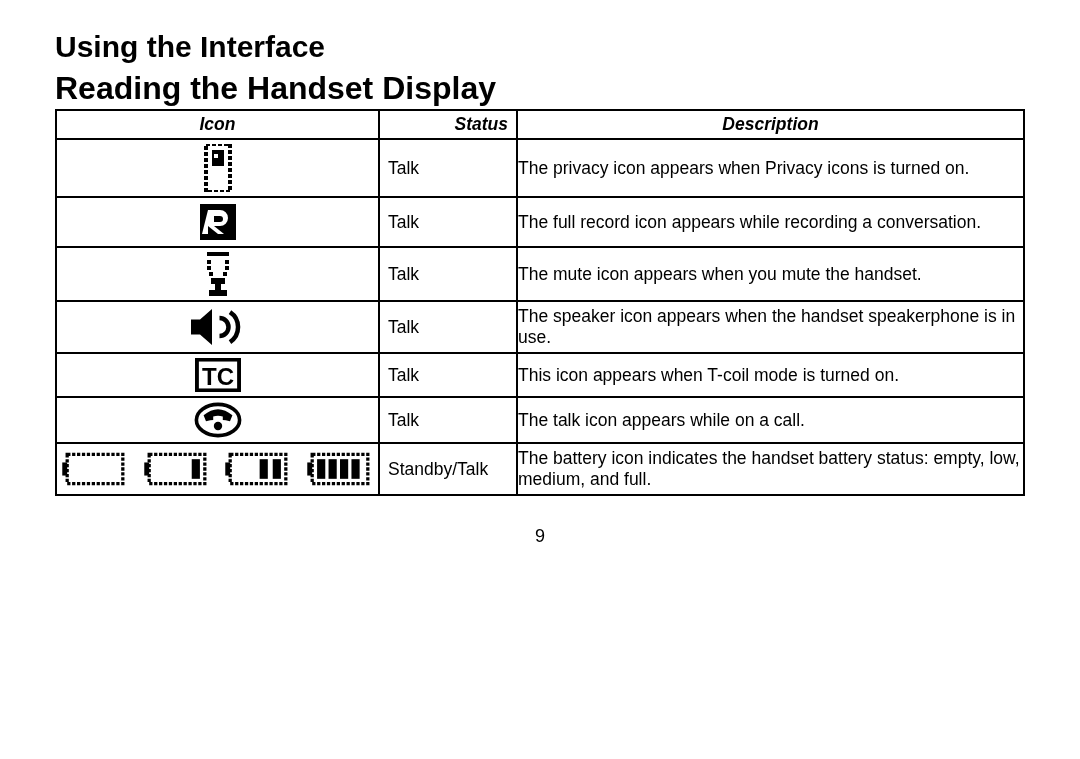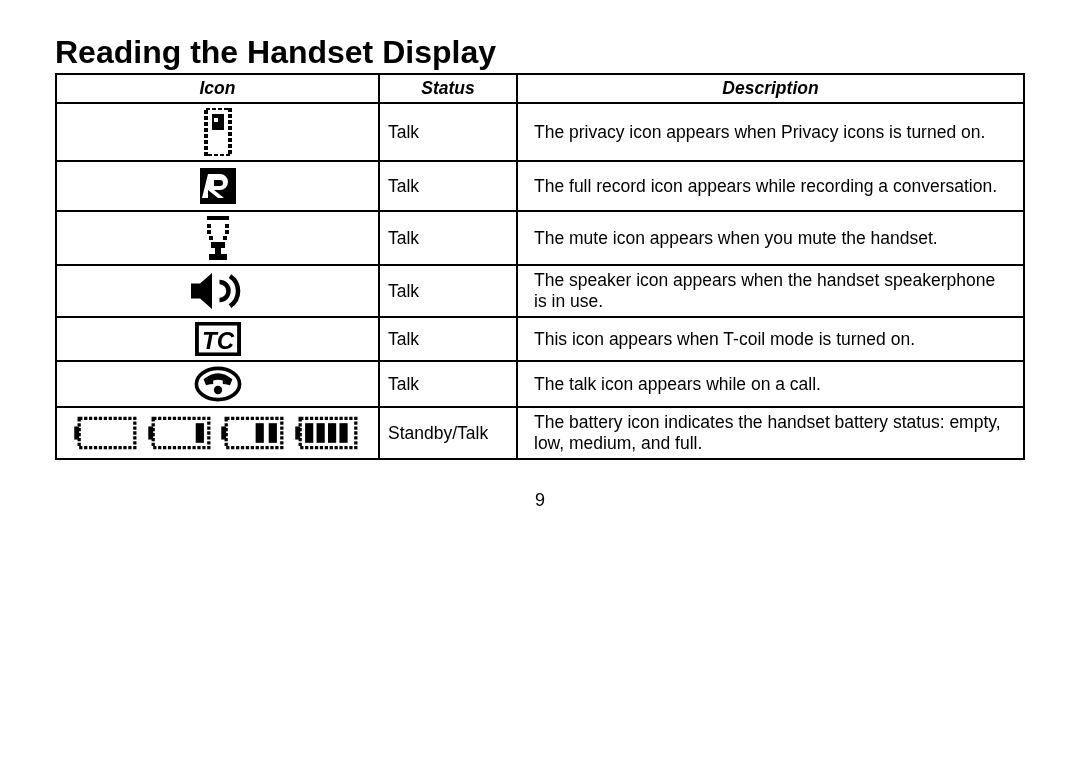--- a/index.html
+++ b/index.html
@@ -28,34 +28,34 @@
   .intro {
     font-size: 17px;
     margin: 0 0 6px 0;
   }
   table {
     width: 100%;
     border-collapse: collapse;
   }
   th, td {
     border: 2px solid #000;
-    padding: 4px 16px;
+    padding: 4px 0;
     text-align: left;
     font-size: 17.5px;
     vertical-align: middle;
   }
   th {
     font-style: italic;
     font-weight: bold;
     text-align: center;
     padding: 3px 8px;
   }
   th:nth-child(1) { width: 305px; }
-  th:nth-child(2) { width: 120px; text-align: center; }
-  td:nth-child(1) { text-align: center; font-style: italic; }
+  th:nth-child(2) { width: 120px; text-align: right; }
+  td:nth-child(1) { text-align: center; }
   td:nth-child(2) { text-align: left; padding-left:8px;}
   .page-num {
     text-align: center;
     font-size: 18px;
     margin-top: 30px;
   }
   .icon-cell svg {
     display: block;
     margin: 0 auto;
   }
@@ -63,20 +63,21 @@
     display: flex;
     justify-content: center;
     gap: 6px;
     align-items: center;
   }
 </style>
 </head>
 <body>
 
 <div class="page">
+  <h1>Using the Interface</h1>
   <h2>Reading the Handset Display</h2>
 
   <table>
     <thead>
       <tr>
         <th>Icon</th>
         <th>Status</th>
         <th>Description</th>
       </tr>
     </thead>

